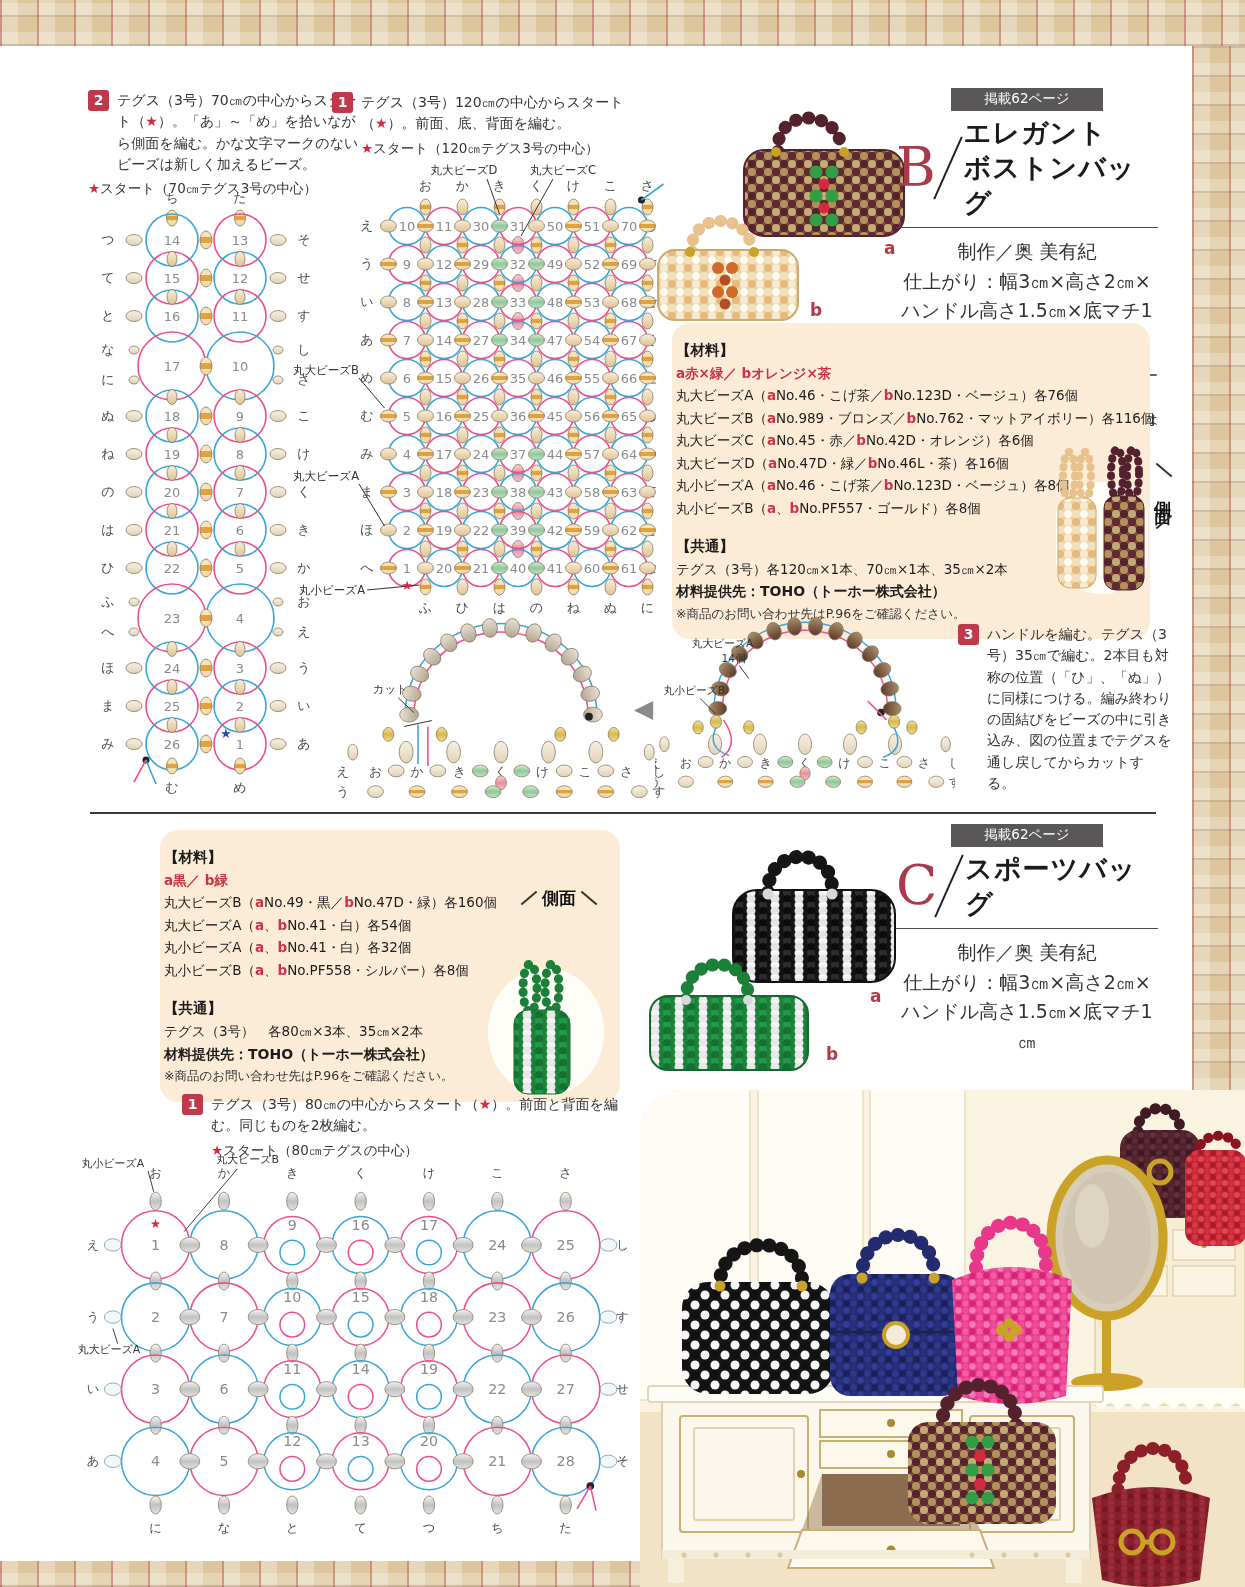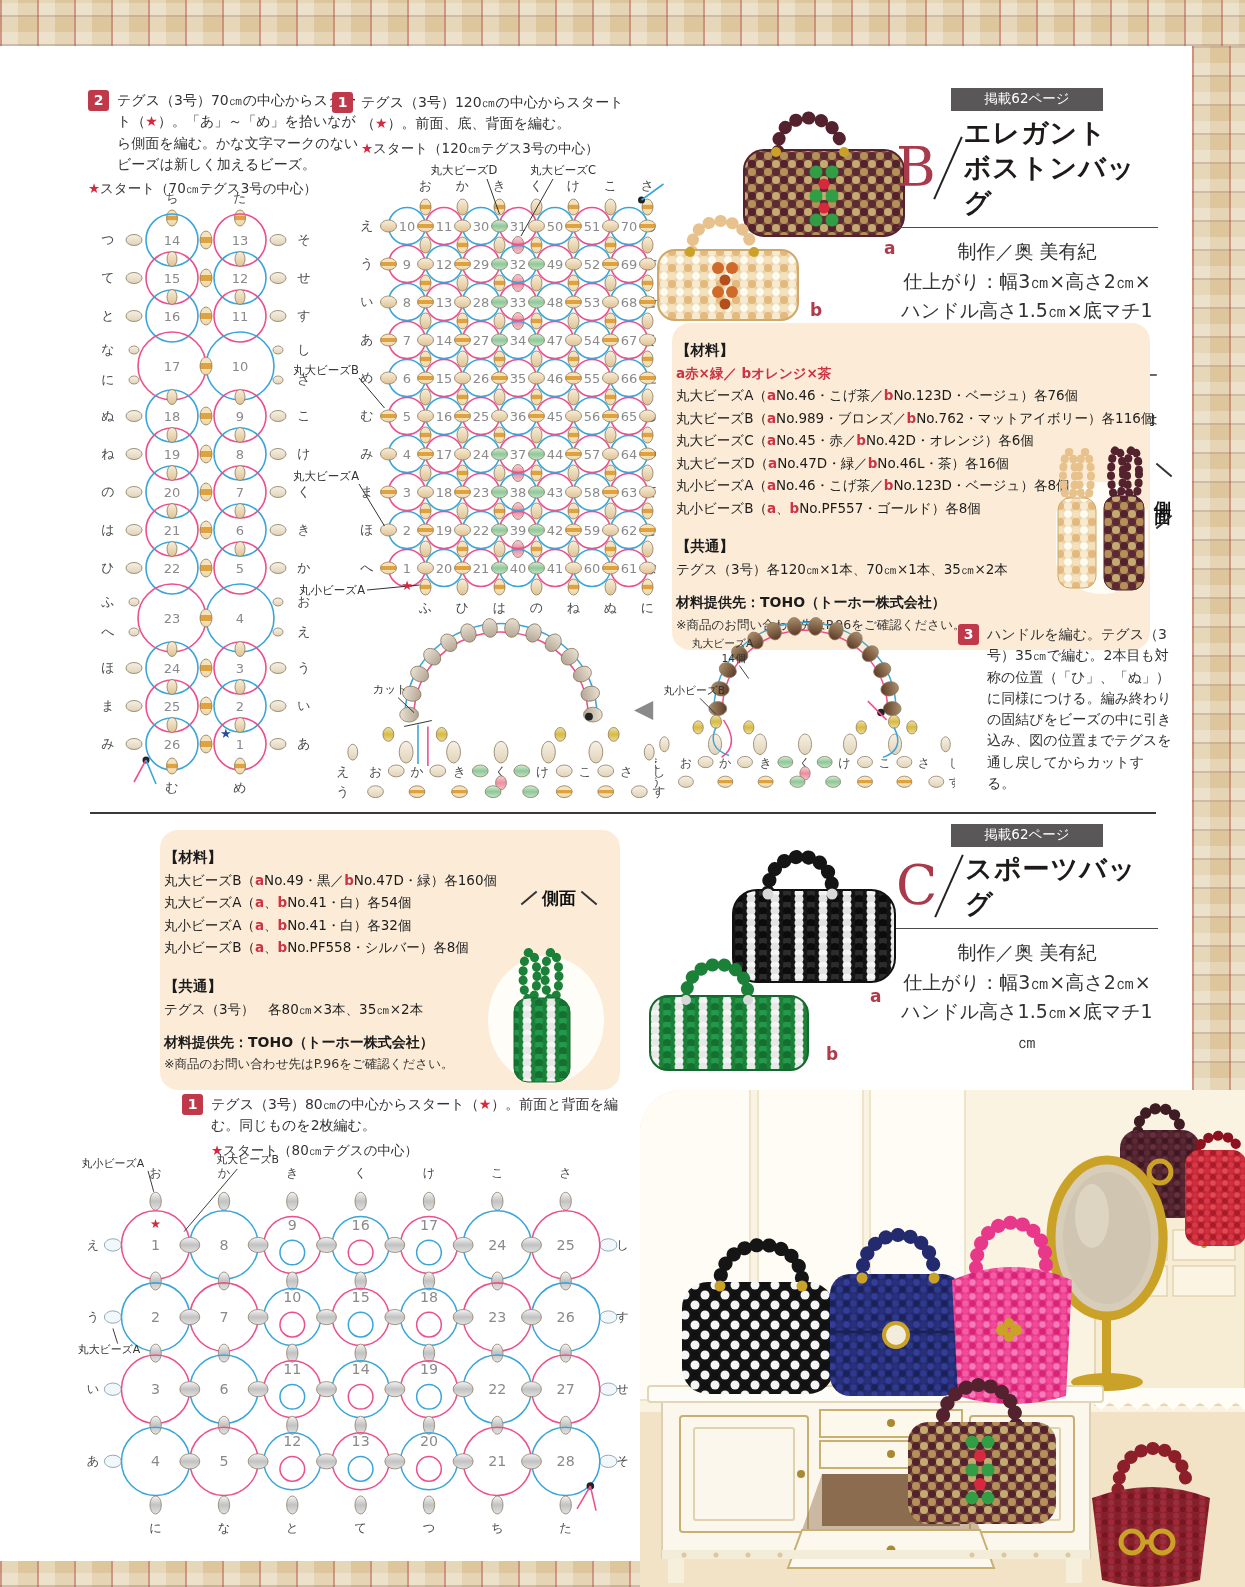--- a/index.html
+++ b/index.html
@@ -32,21 +32,21 @@
 .headrule{height:1px;background:#4a4a4a;margin:7px 0 9px}
 .credit,.specline{text-align:center;font-size:19px;color:#333;line-height:1.55}
 .desc{margin-top:10px;font-size:13.2px;color:#1c1c1c;text-align:justify;line-height:1.68}
 
 .matbox{position:absolute;background:#fcecd7;border-radius:18px;padding:15px 4px;font-size:13.5px;color:#1c1c1c;line-height:1.66}
 .mathead{font-weight:bold;font-size:14.5px}
 .cw{color:#cc3445;font-weight:bold}
 .ab{color:#cc3445;font-weight:bold}
 .mline{white-space:nowrap}
 .mt{margin-top:15px}
-.supplier{font-weight:bold;margin-top:11px;font-size:14px}
+.supplier{font-weight:bold;margin-top:0;font-size:14px}
 .suppnote{font-size:12.5px;color:#333}
 
 .slashmark{width:2px;height:20px;background:#333}
 .sm1{transform:rotate(50deg)}
 .sm2{transform:rotate(-50deg)}
 #b-sidelabel{display:flex;flex-direction:column;align-items:center;gap:8px}
 .svert{writing-mode:vertical-rl;font-size:17px;font-weight:bold;letter-spacing:8px;color:#111}
 #c-sidelabel{position:absolute;right:30px;top:54px;display:flex;align-items:center;gap:12px}
 .shoriz{font-size:17px;font-weight:bold;color:#111}
 #c-bagphoto{position:absolute;right:12px;bottom:4px;width:122px;height:140px}
@@ -940,20 +940,21 @@
     <div class="step">
       <span class="stepnum">3</span>
       <div class="steptext">ハンドルを編む。テグス（3号）35㎝で編む。2本目も対称の位置（「ひ」、「ぬ」）に同様につける。編み終わりの固結びをビーズの中に引き込み、図の位置までテグスを通し戻してからカットする。</div>
     </div>
   </div>
 
   <div class="divider"></div>
 
   <div id="c-mat" class="matbox" style="left:160px;top:830px;width:460px;min-height:238px">
     <div class="mathead">【材料】</div>
+    <div class="cw">a黒／ b緑</div>
     <div>
         <div class="mline">丸大ビーズB（<span class="ab">a</span>No.49・黒／<span class="ab">b</span>No.47D・緑）各160個</div>
         <div class="mline">丸大ビーズA（<span class="ab">a</span>、<span class="ab">b</span>No.41・白）各54個</div>
         <div class="mline">丸小ビーズA（<span class="ab">a</span>、<span class="ab">b</span>No.41・白）各32個</div>
         <div class="mline">丸小ビーズB（<span class="ab">a</span>、<span class="ab">b</span>No.PF558・シルバー）各8個</div>
       </div>
     <div class="mathead mt">【共通】</div>
     <div class="mline">テグス（3号）　各80㎝×3本、35㎝×2本</div>
     <div class="supplier">材料提供先：TOHO（トーホー株式会社）</div>
     <div class="suppnote">※商品のお問い合わせ先はP.96をご確認ください。</div>

